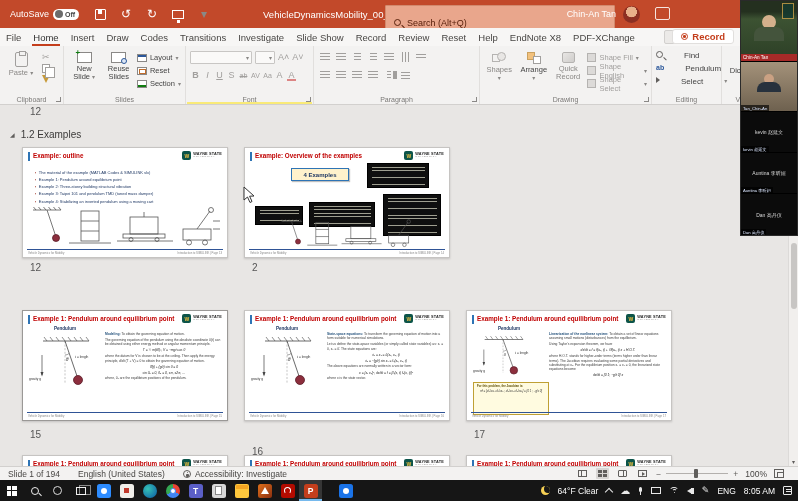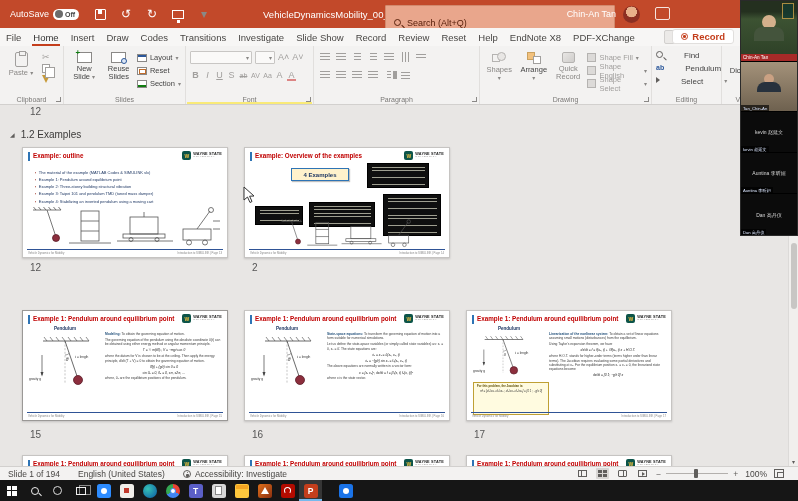--- a/index.html
+++ b/index.html
@@ -703,21 +703,21 @@
         <div class="s-f">dx/dt = f = f(xₑ, t) + ∇f(xₑ, t) x + H.O.T.</div>
         <div class="s-p">where H.O.T. stands for higher-order terms (terms higher order than linear terms). The Jacobian requires evaluating some partial derivatives and substituting at xₑ. For the equilibrium position x₁ = x₂ = 0, the linearized state equations become</div>
         <div class="s-f">dx/dt = [0  1; −g/ℓ  0] x</div>
       </div>
       <div class="s-footline"></div>
       <div class="s-fl">Vehicle Dynamics for Mobility</div>
       <div class="s-fr">Introduction to SIMULINK  |  Page 17</div>
     </div>
 
     <div class="slide-num" style="left:30px;top:324px">15</div>
-    <div class="slide-num" style="left:252px;top:324px">16</div>
+    <div class="slide-num" style="left:252px;top:341px">16</div>
     <div class="slide-num" style="left:474px;top:324px">17</div>
 
     <div class="thumb partial" style="left:22px;top:350px">
       <span class="s-accent"></span>
       <div class="s-title">Example 1: Pendulum around equilibrium point</div>
       <div class="s-logo">
         <span class="logo-sq">W</span>
         <span class="logo-tx">
             <span class="logo-t1">WAYNE STATE</span>
             <span class="logo-t2">UNIVERSITY</span>
@@ -853,20 +853,41 @@
     <div class="tb-ic active">
         <span class="app" style="background:#c43e1c">P</span>
       </div>
     <div style="width:12px"></div>
     <div class="tb-ic">
         <span class="app" style="background:#1a73e8">
           <span style="width:6px;height:6px;border-radius:50%;background:#fff"></span>
         </span>
       </div>
 
+    <div class="tray">
+      <span class="moon"></span>
+      <span>64°F Clear</span>
+      <span class="chev-up"></span>
+      <span class="cloud-ic">☁</span>
+      <span class="mic2"></span>
+      <span class="scr-ic"></span>
+      <span class="wifi-ic">
+          <i class="w1"></i>
+          <i class="w2"></i>
+          <i class="w3"></i>
+        </span>
+      <span class="spk-ic">
+          <span class="b"></span>
+          <span class="s"></span>
+        </span>
+      <span class="pen-ic">✎</span>
+      <span>ENG</span>
+      <span>8:05 AM</span>
+      <span class="ac-ic"></span>
+    </div>
   </div>
 
   <div class="vpanel">
     <div class="vtile vt1">
       <span class="poster"></span>
       <div class="person" style="top:14px">
           <div class="head" style="background:#d4b08c"></div>
           <div class="body" style="background:#44543c"></div>
         </div>
       <div class="vname-bar">Chin-An Tan</div>

